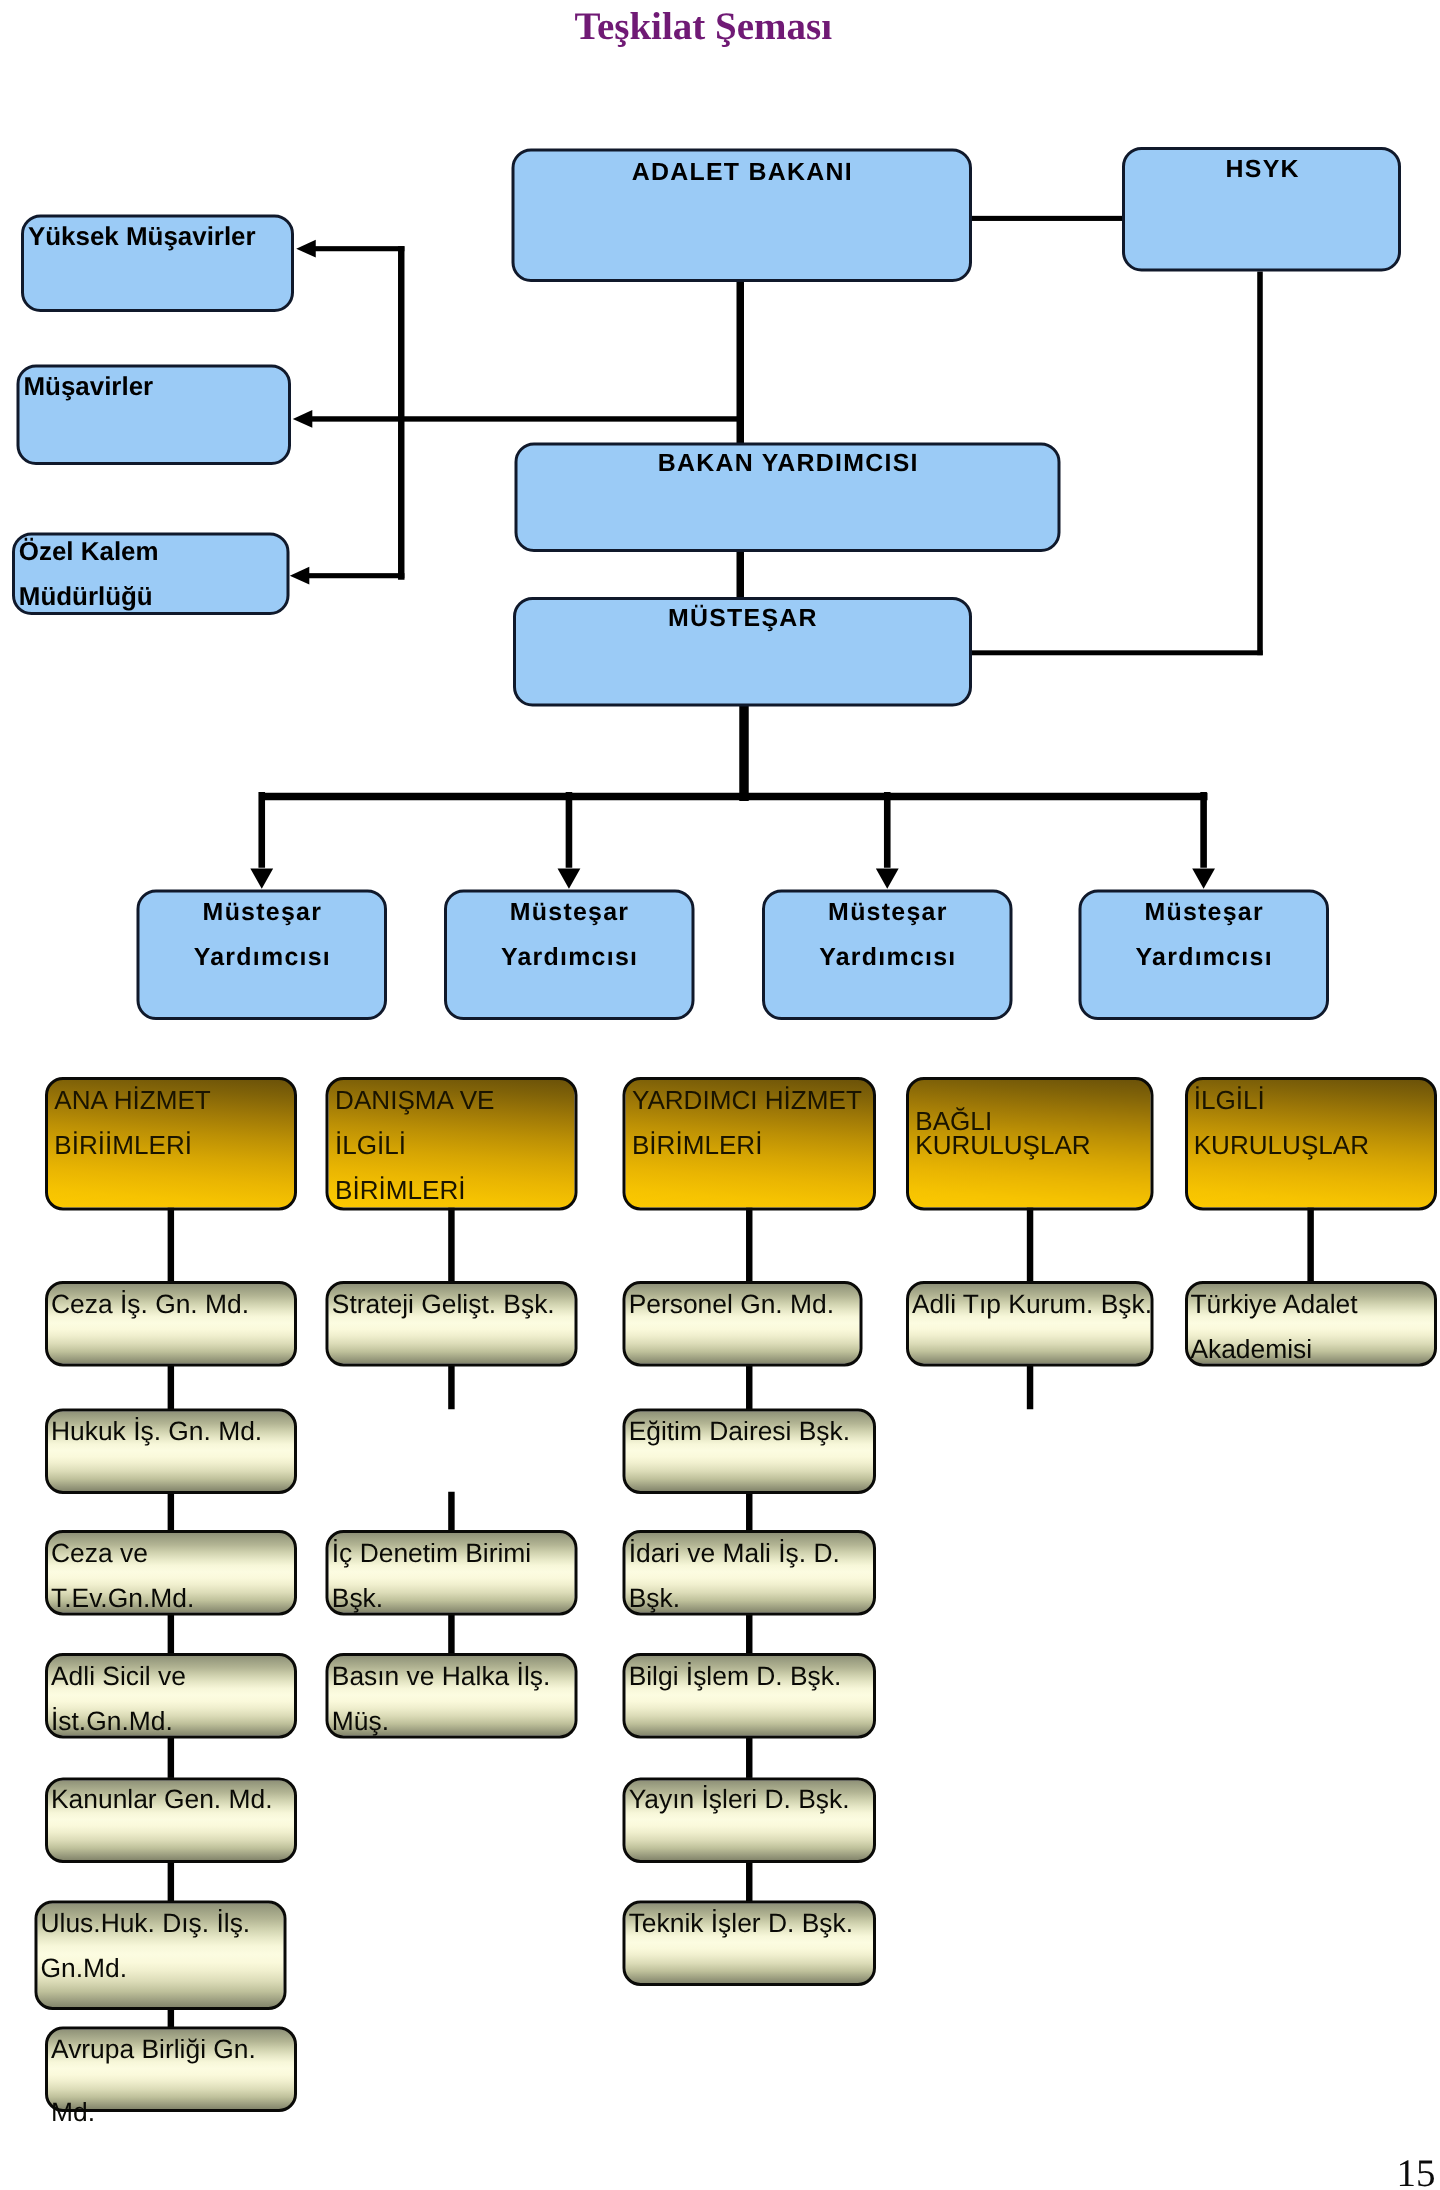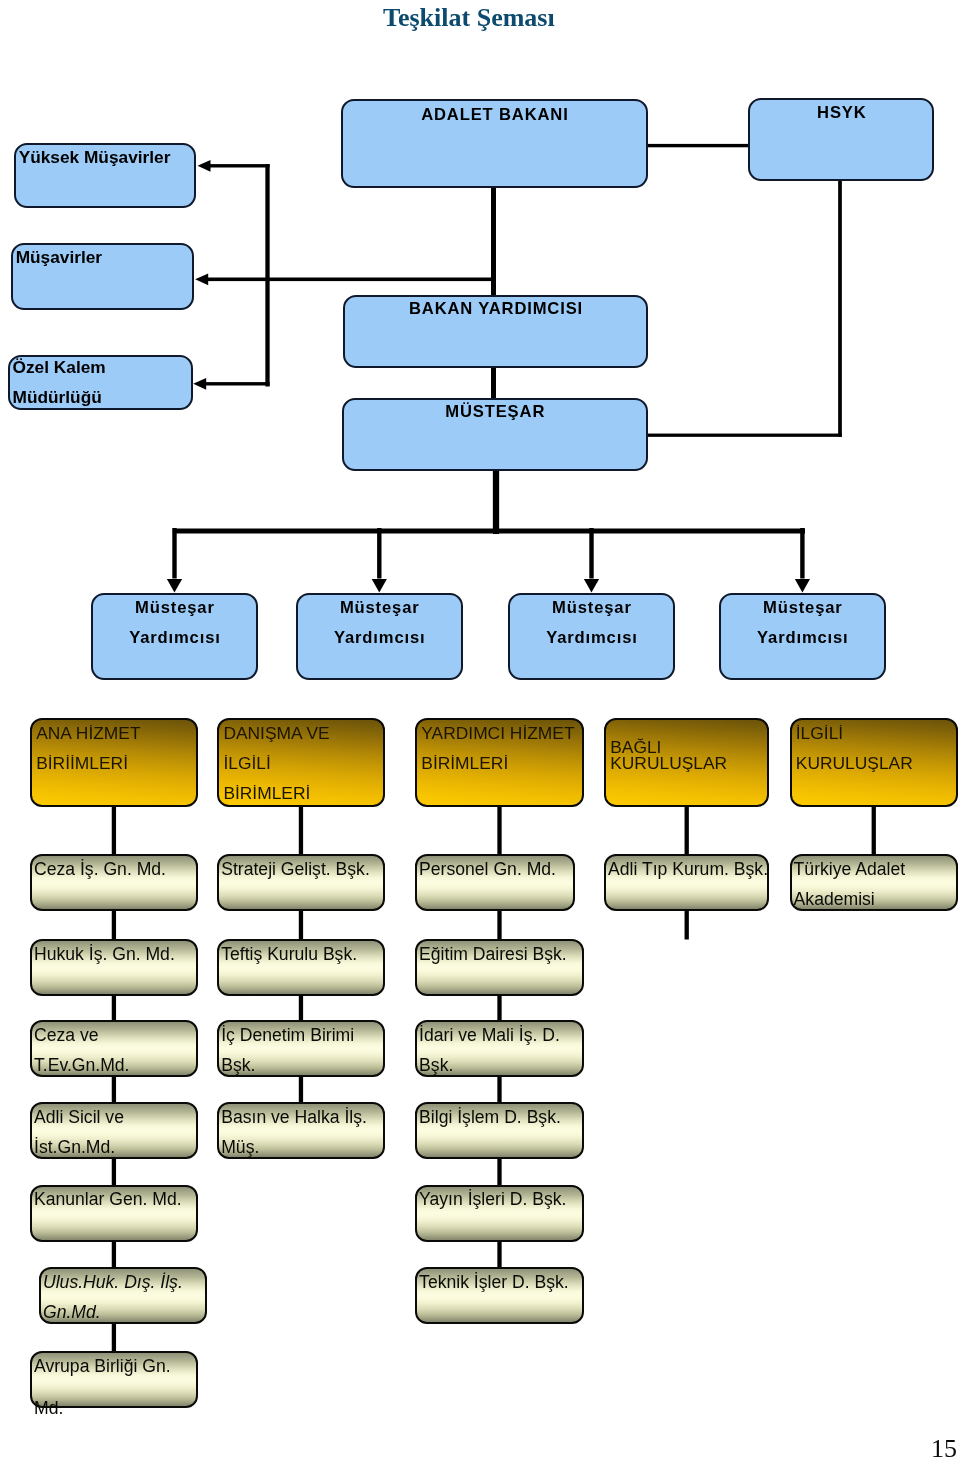--- a/index.html
+++ b/index.html
@@ -1,20 +1,20 @@
 <!DOCTYPE html>
 <html><head>
 <meta charset="utf-8">
 <title>Teskilat Semasi</title>
 <style>
   html,body{margin:0;padding:0;background:#ffffff;}
   body{width:960px;height:1460px;font-family:"Liberation Sans",sans-serif;position:relative;overflow:hidden;
        -webkit-font-smoothing:antialiased;}
   #page{position:absolute;left:0;top:0;width:960px;height:1460px;background:#fff;}
-  .page-title{position:absolute;left:383px;top:3px;color:#0c4a6e;
+  .page-title{position:absolute;left:383px;top:3px;color:#701a75;
      font-family:"Liberation Serif",serif;font-weight:bold;font-size:26px;white-space:nowrap;}
   .page-number{position:absolute;left:931px;top:1434px;color:#0B0B0B;
      font-family:"Liberation Serif",serif;font-size:26px;}
   .box{position:absolute;box-sizing:border-box;border:2.4px solid #10192B;border-radius:13px;}
   .box .txt{position:absolute;left:0;right:0;color:#000;line-height:1;}
   .blue{background:#9BCBF6;}
   .blue .txt{font-weight:bold;text-align:center;font-size:16.6px;letter-spacing:0.85px;padding-left:0.85px;}
   .adv .txt{font-weight:bold;text-align:left;font-size:17.3px;letter-spacing:0px;white-space:nowrap;}
   .gold{border-radius:12px;border-color:#0A0A08;
      background:linear-gradient(184deg,
@@ -75,21 +75,21 @@
 <rect x="497.35" y="1157.8" width="4.3" height="27.5" fill="#000"></rect>
 <rect x="497.35" y="1240.3" width="4.3" height="27.4" fill="#000"></rect>
 <rect x="684.55" y="909.5" width="4.3" height="30" fill="#000"></rect>
 </svg>
 <div class="box blue" style="left:341px;top:98.8px;width:307px;height:89.7px;">
 <div class="txt" style="top:6.3px;">ADALET BAKANI</div>
 </div>
 <div class="box blue" style="left:748.4px;top:97.9px;width:186px;height:83.6px;">
 <div class="txt" style="top:5.3px;">HSYK</div>
 </div>
-<div class="box blue" style="left:343.1px;top:294.8px;width:305px;height:73px;">
+<div class="box blue" style="left:343.1px;top:294.8px;width:364px;height:73px;">
 <div class="txt" style="top:4.4px;">BAKAN YARDIMCISI</div>
 </div>
 <div class="box blue" style="left:341.7px;top:397.8px;width:306.3px;height:73.1px;">
 <div class="txt" style="top:4.3px;">MÜSTEŞAR</div>
 </div>
 <div class="box blue adv" style="left:14px;top:143px;width:182px;height:65px;">
 <div class="txt" style="top:4px;left:1.8px;right:2px;">Yüksek Müşavirler</div>
 </div>
 <div class="box blue adv" style="left:11px;top:243px;width:183px;height:67px;">
 <div class="txt" style="top:4.1px;left:1.8px;right:2px;">Müşavirler</div>
@@ -145,34 +145,31 @@
 <div class="txt" style="top:4.5px;left:2px;right:2px;">Ceza ve</div>
 <div class="txt" style="top:34.7px;left:2px;right:2px;">T.Ev.Gn.Md.</div>
 </div>
 <div class="box khaki" style="left:30px;top:1102.3px;width:167.8px;height:57px;">
 <div class="txt" style="top:4.5px;left:2px;right:2px;">Adli Sicil ve</div>
 <div class="txt" style="top:34.7px;left:2px;right:2px;">İst.Gn.Md.</div>
 </div>
 <div class="box khaki" style="left:30px;top:1184.8px;width:167.8px;height:57px;">
 <div class="txt" style="top:4.5px;left:2px;right:2px;">Kanunlar Gen. Md.</div>
 </div>
-<div class="box khaki" style="left:39px;top:1267.2px;width:167.8px;height:57px;font-style:italic;">
+<div class="box khaki" style="left:23px;top:1267.2px;width:167.8px;height:73px;">
 <div class="txt" style="top:4.5px;left:2px;right:2px;">Ulus.Huk. Dış. İlş.</div>
 <div class="txt" style="top:34.7px;left:2px;right:2px;">Gn.Md.</div>
 </div>
 <div class="box khaki" style="left:30px;top:1351px;width:167.8px;height:57px;">
 <div class="txt" style="top:4.5px;left:2px;right:2px;">Avrupa Birliği Gn.</div>
 <div class="txt" style="top:34.7px;left:2px;right:2px;margin-top:12px;">Md.</div>
 </div>
 <div class="box khaki" style="left:217.2px;top:854px;width:167.5px;height:57px;">
 <div class="txt" style="top:4.5px;left:2px;right:2px;">Strateji Gelişt. Bşk.</div>
 </div>
-<div class="box khaki" style="left:217.2px;top:939px;width:167.5px;height:57px;">
-<div class="txt" style="top:4.5px;left:2px;right:2px;">Teftiş Kurulu Bşk.</div>
-</div>
 <div class="box khaki" style="left:217.2px;top:1020px;width:167.5px;height:57px;">
 <div class="txt" style="top:4.5px;left:2px;right:2px;">İç Denetim Birimi</div>
 <div class="txt" style="top:34.7px;left:2px;right:2px;">Bşk.</div>
 </div>
 <div class="box khaki" style="left:217.2px;top:1102.3px;width:167.5px;height:57px;">
 <div class="txt" style="top:4.5px;left:2px;right:2px;">Basın ve Halka İlş.</div>
 <div class="txt" style="top:34.7px;left:2px;right:2px;">Müş.</div>
 </div>
 <div class="box khaki" style="left:415.1px;top:854px;width:160px;height:57px;">
 <div class="txt" style="top:4.5px;left:2px;right:2px;">Personel Gn. Md.</div>

